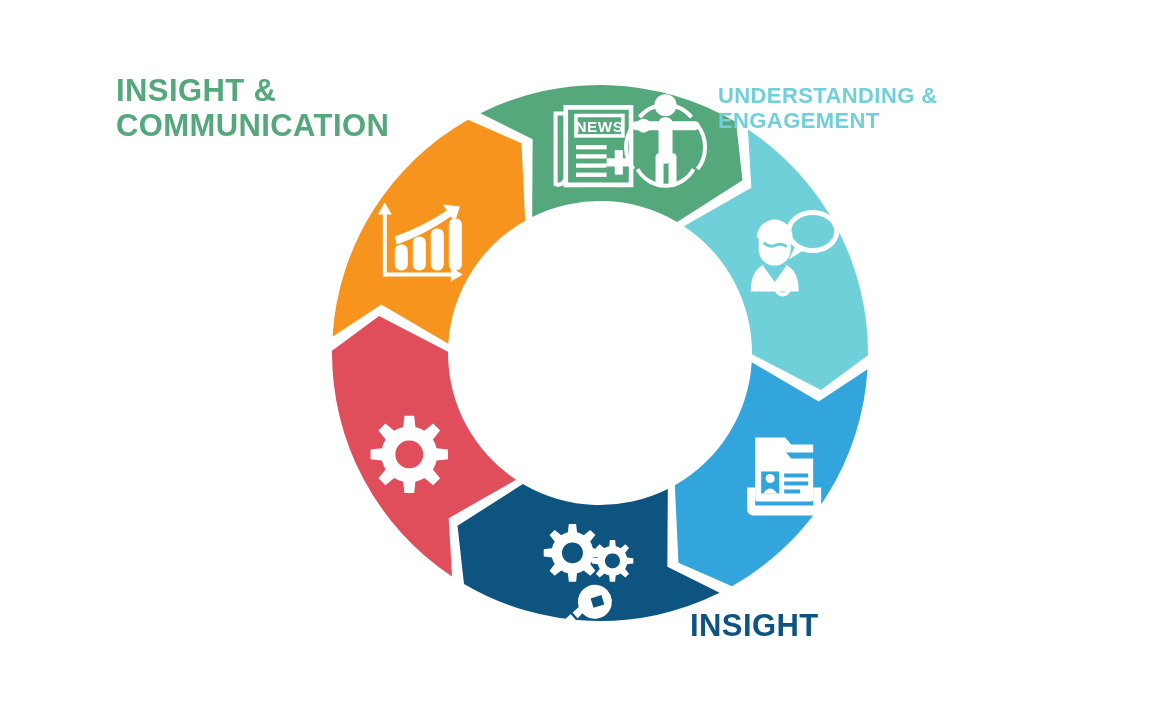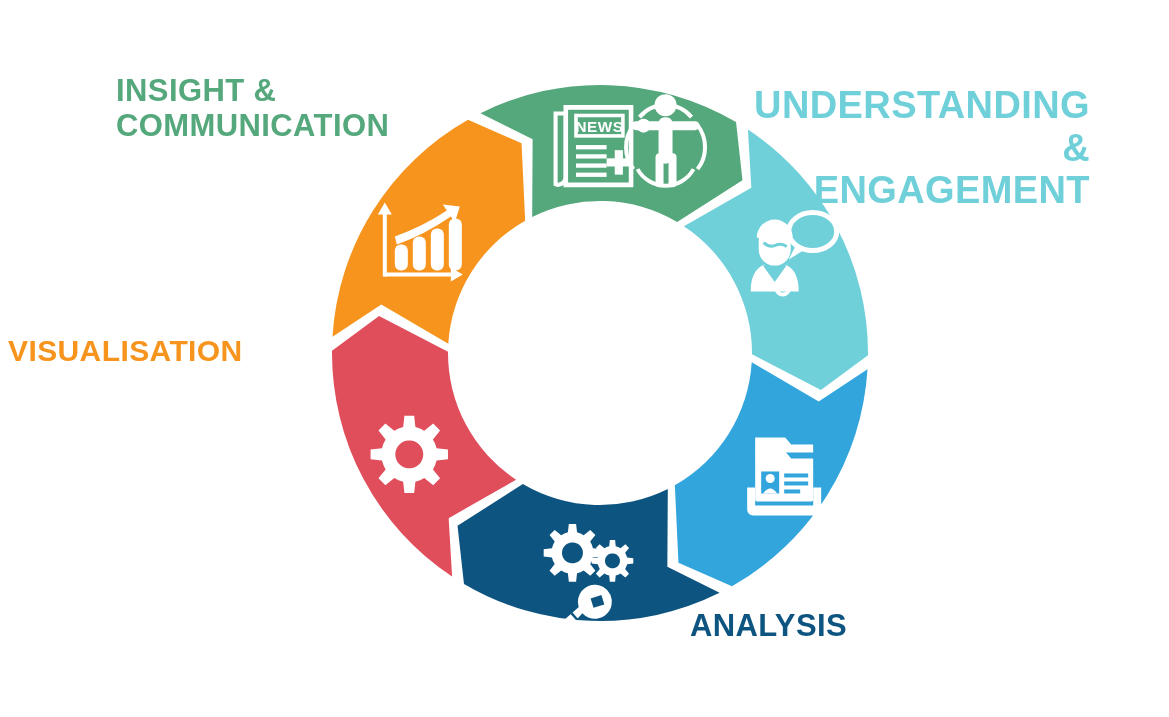--- a/index.html
+++ b/index.html
@@ -33,23 +33,23 @@
   #label-insight{
     left:116px;top:74px;
     width:330px;
     font-size:31px;
     color:#55a77c;
     text-align:left;
   }
   #label-understanding{
     left:718px;top:84px;
     width:372px;
-    font-size:38px;
+    font-size:22px;
     color:#6fd0da;
-    text-align:right;
+    text-align:left;
   }
   #label-extraction{
     left:872px;top:306px;
     width:268px;
     font-size:30px;
     color:#32a5dd;
     text-align:center;
   }
   #label-cleaning{
     left:690px;top:609px;
@@ -209,18 +209,17 @@
       </svg>
   </div>
 
   <div class="seg-label" id="label-insight">INSIGHT &amp;
 COMMUNICATION</div>
 
   <div class="seg-label" id="label-understanding">UNDERSTANDING &amp;
 ENGAGEMENT</div>
 
 
-  <div class="seg-label" id="label-cleaning">ANALYSIS</div>
-
-
-  <div class="seg-label" id="label-visualisation">VISUALISATION</div>
+  <div class="seg-label" id="label-cleaning">INSIGHT</div>
+
+
 
 </div>
 
 </body></html>

